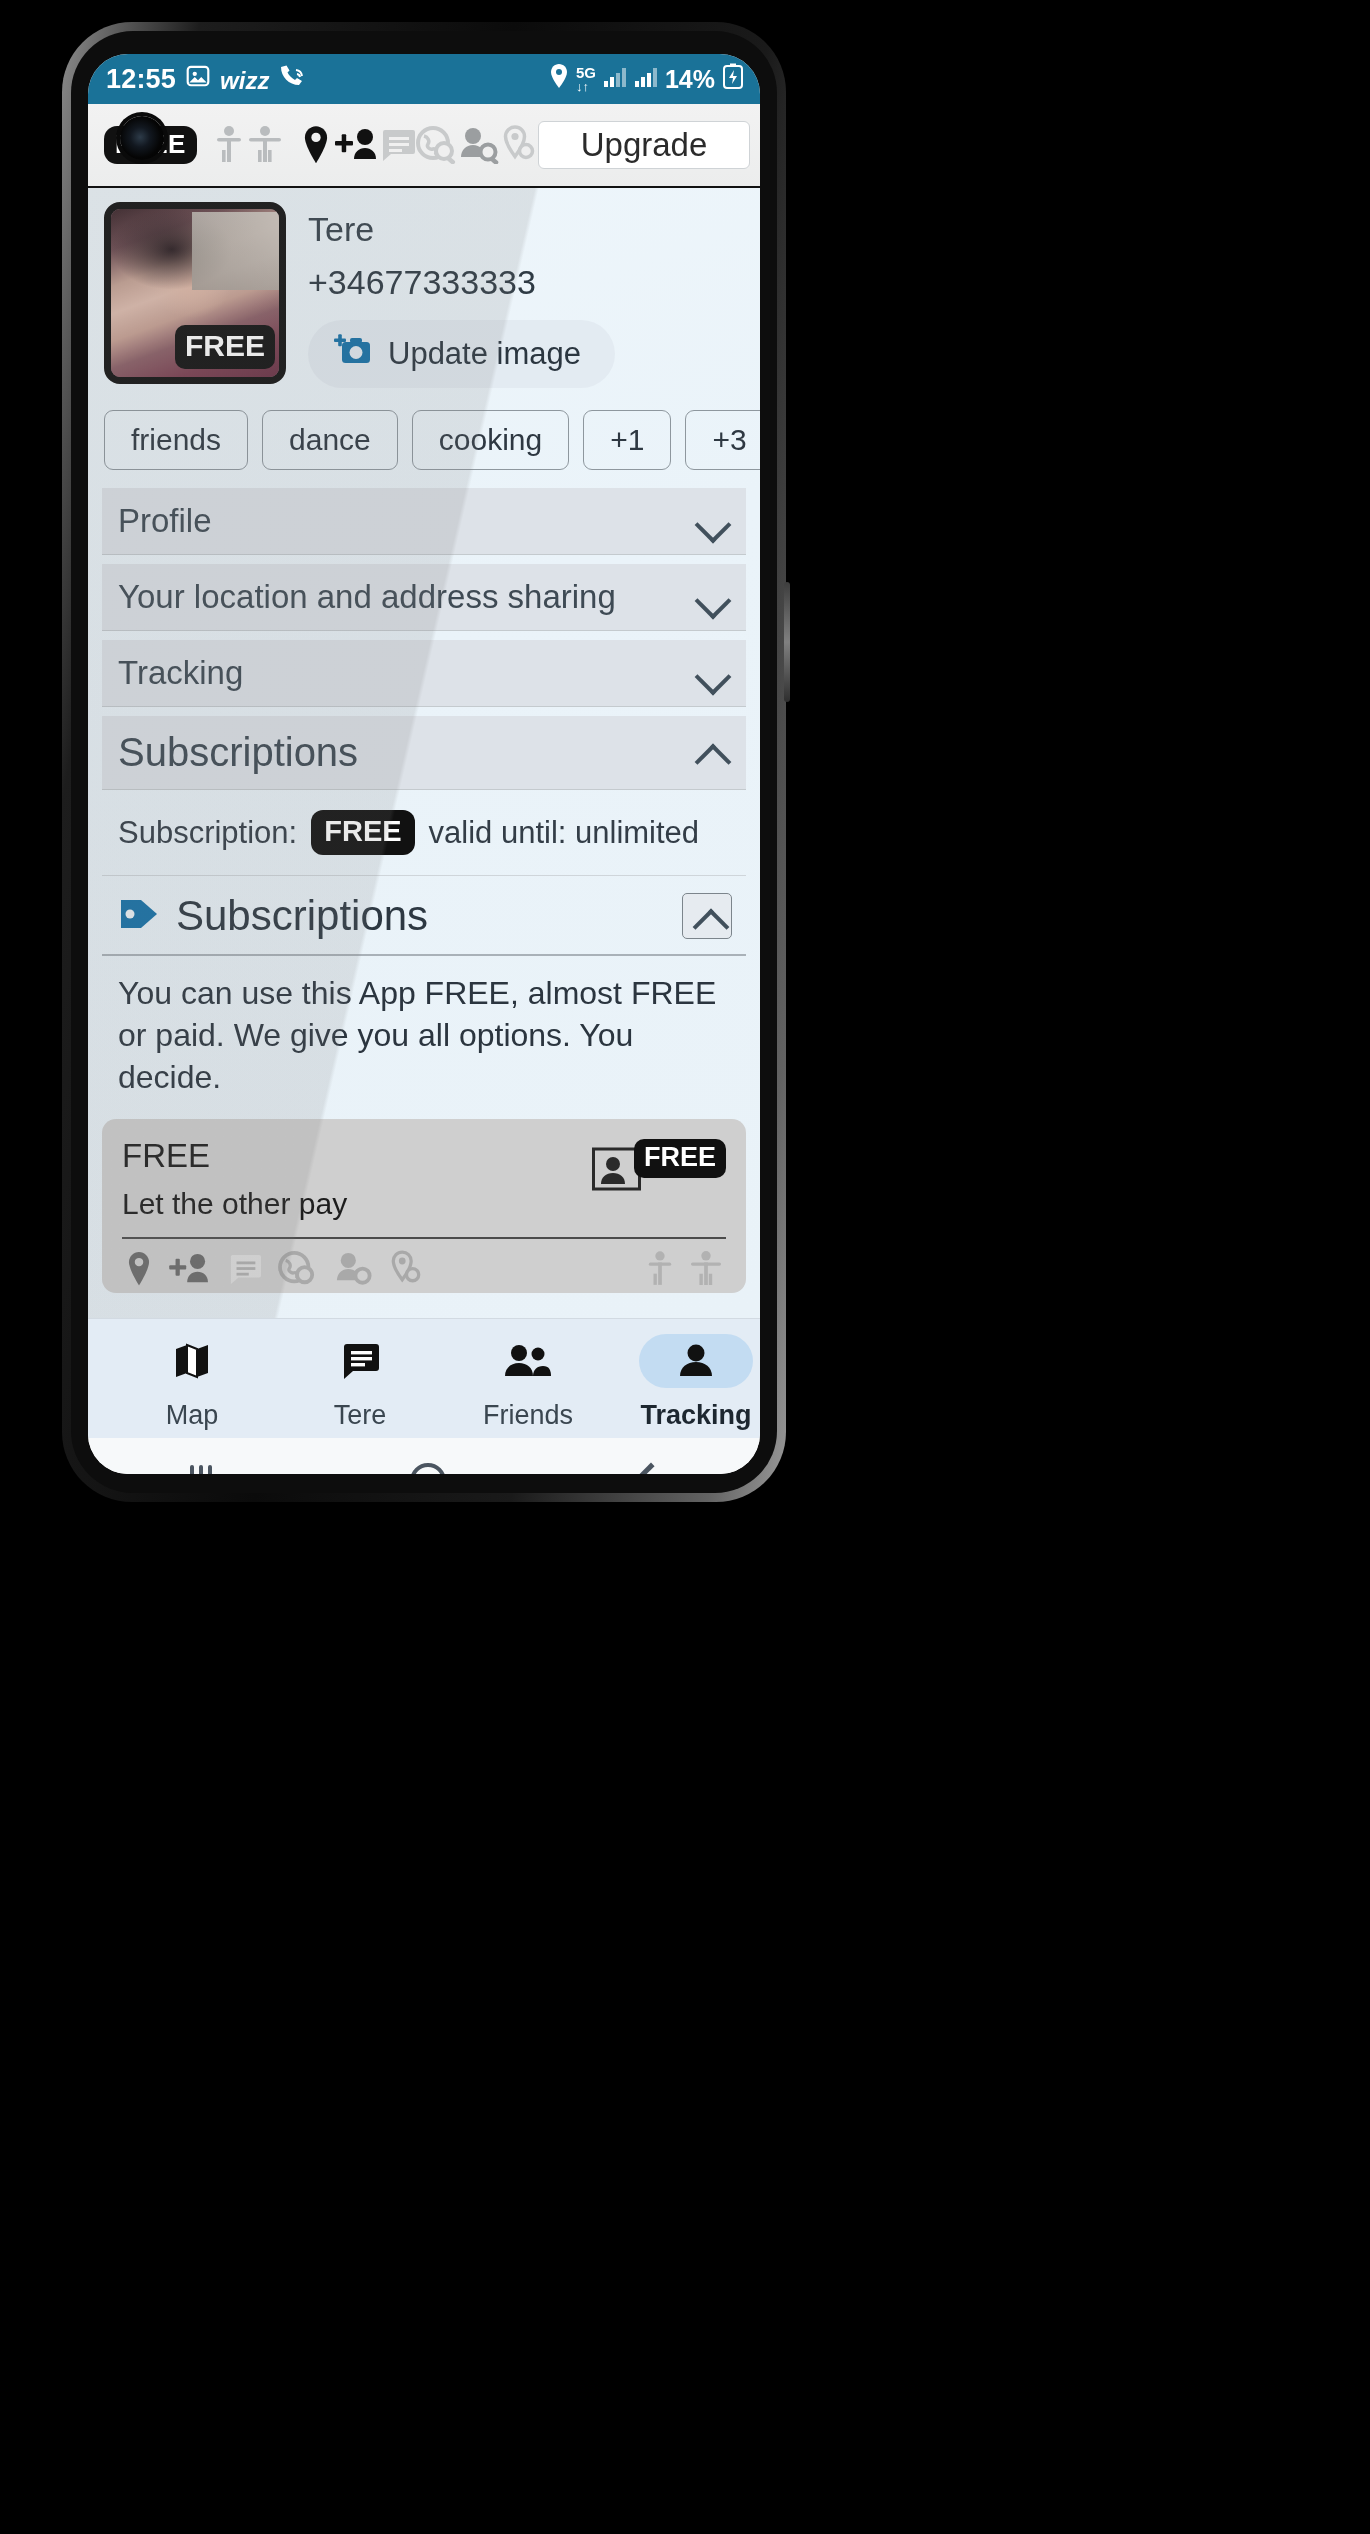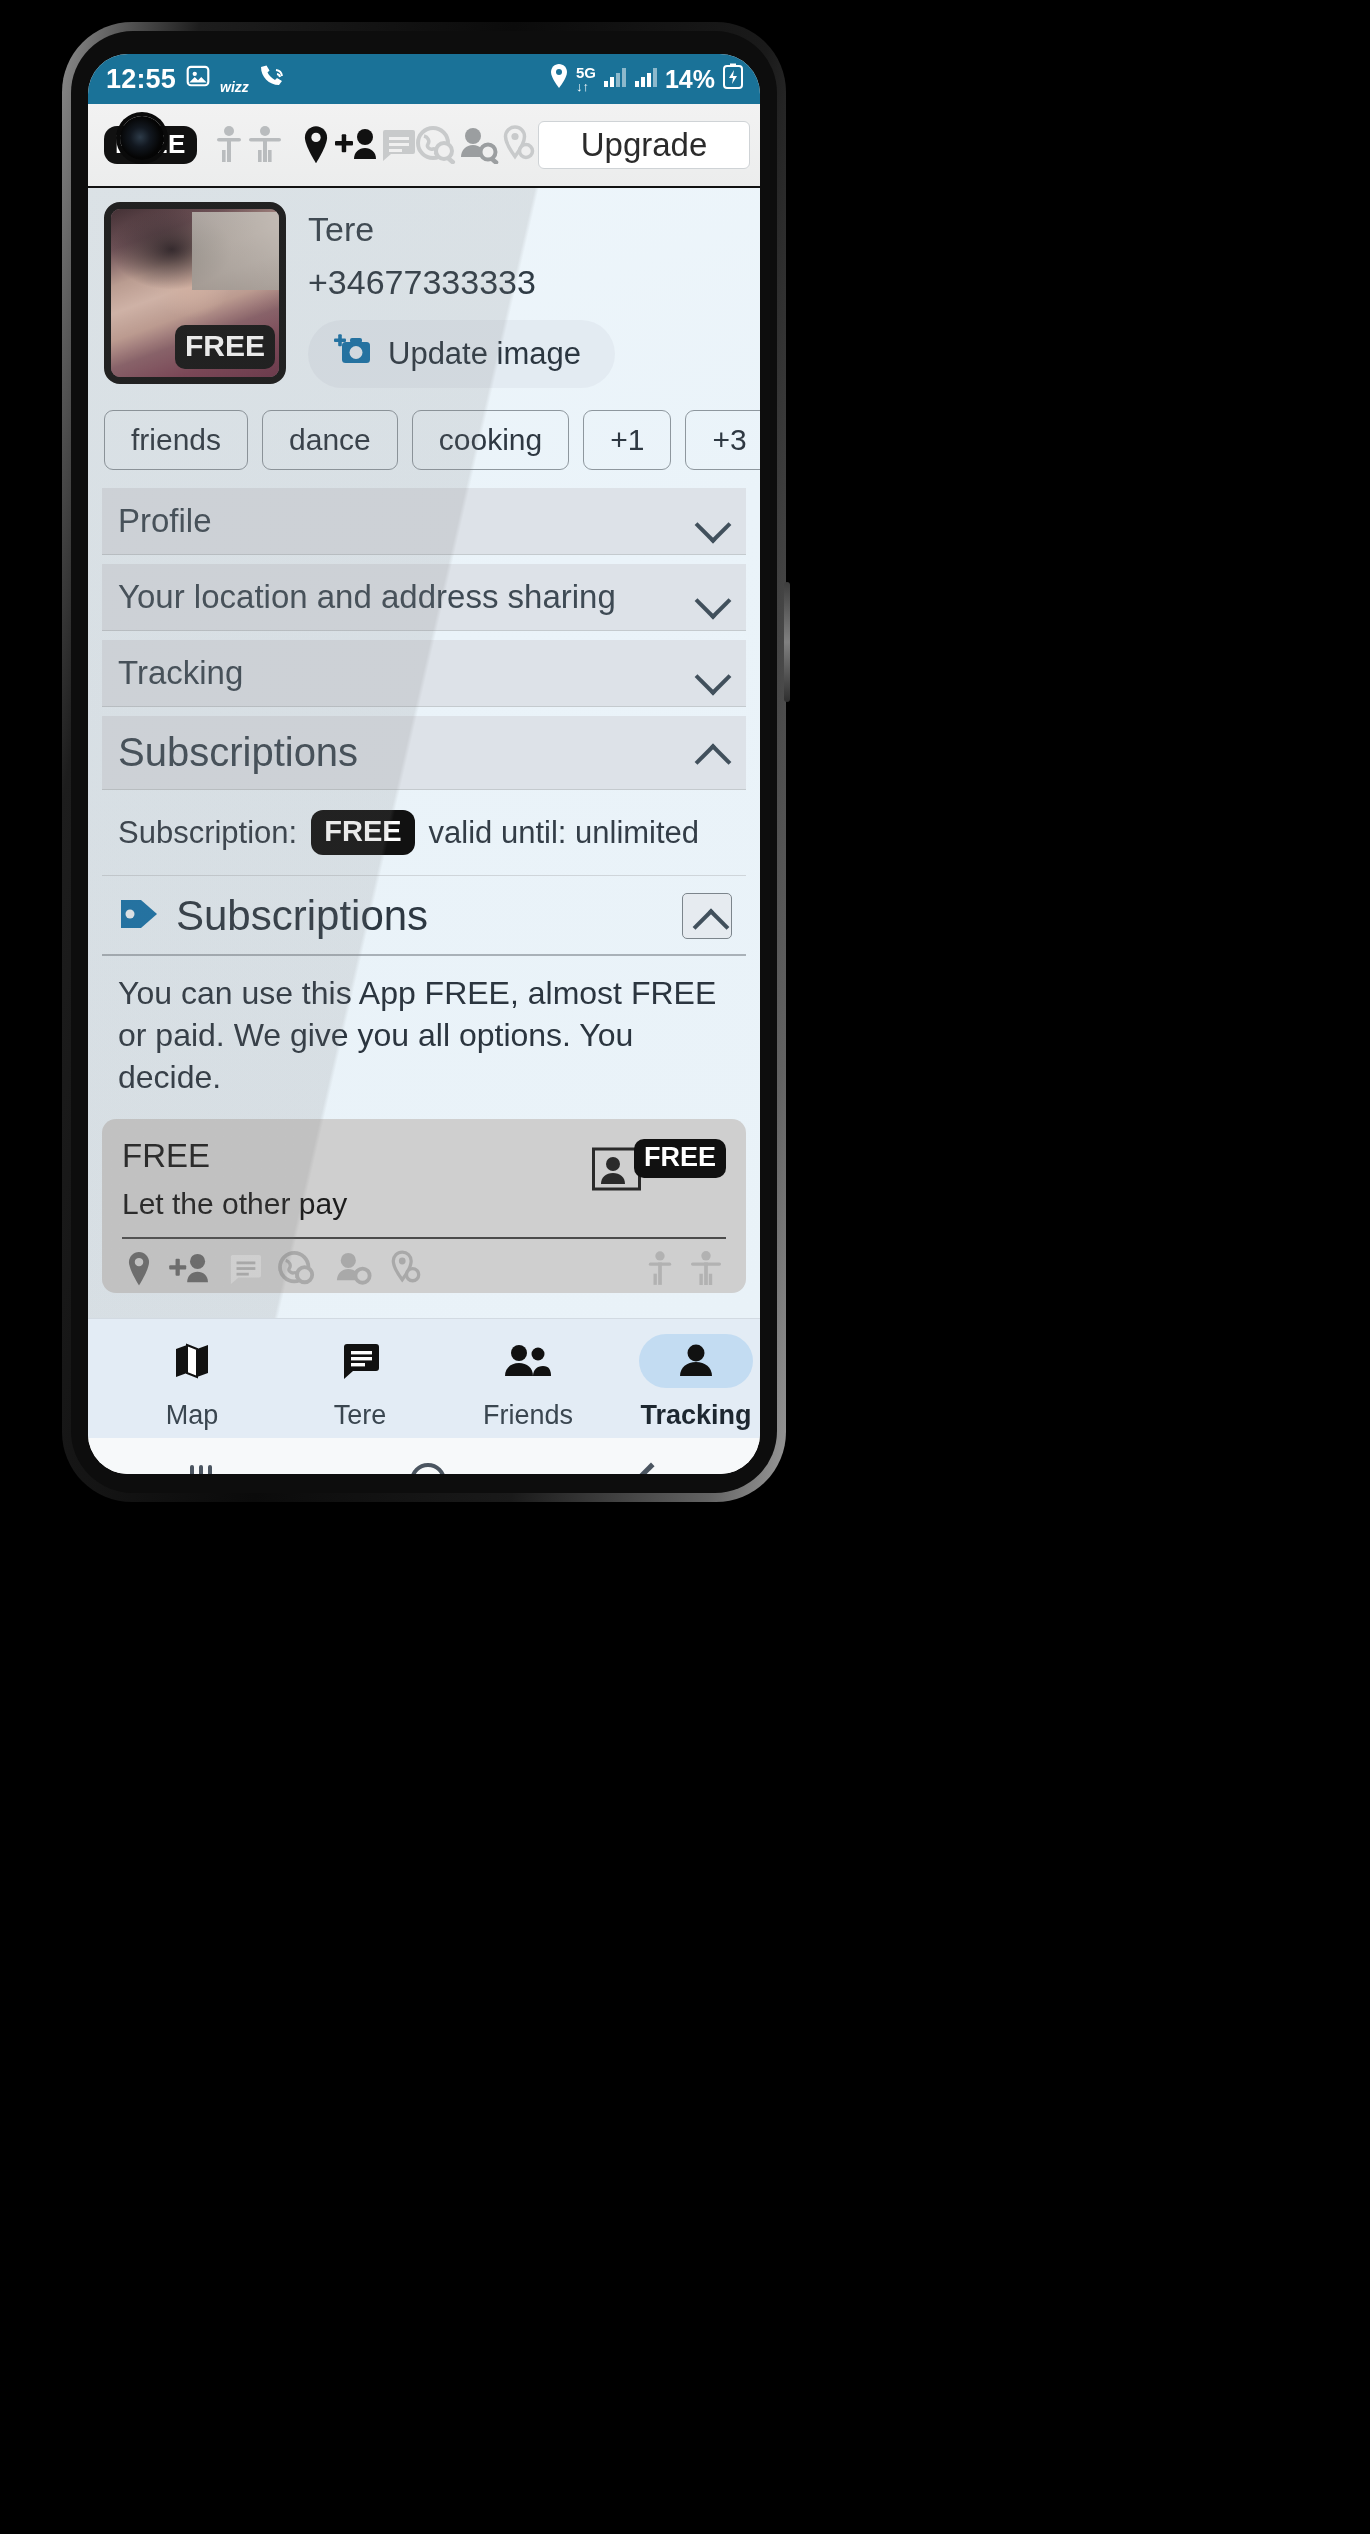--- a/index.html
+++ b/index.html
@@ -356,21 +356,21 @@
       <div class="statusbar">
         <div class="sb-left">
           <span class="sb-time">12:55</span>
           <span>
             <svg width="26" height="26" viewBox="0 0 24 24">
                 <rect x="2.5" y="3.5" width="19" height="17" rx="3" fill="none" stroke="#fff" stroke-width="2"></rect>
                 <circle cx="9" cy="10" r="2" fill="#fff"></circle>
                 <path d="M4 18l5-5 3 3 3-3 5 5z" fill="#fff"></path>
               </svg>
           </span>
-          <span style="font-size:14px;font-style:italic;font-weight:700;">wizz</span>
+          <span style="font-size:24px;font-style:italic;font-weight:700;">wizz</span>
           <span>
             <svg width="28" height="26" viewBox="0 0 28 26">
                 <path d="M3 4c0 10 8 18 18 18l3-4-5-3-2 2c-3-1.5-6-4.5-7.5-7.5l2-2-3-5z" fill="#fff"></path>
                 <path d="M18 7a7 7 0 016 6" fill="none" stroke="#fff" stroke-width="2"></path>
                 <path d="M19 11a3.5 3.5 0 013 3" fill="none" stroke="#fff" stroke-width="2"></path>
               </svg>
           </span>
         </div>
         <div class="sb-right">
           <span>

